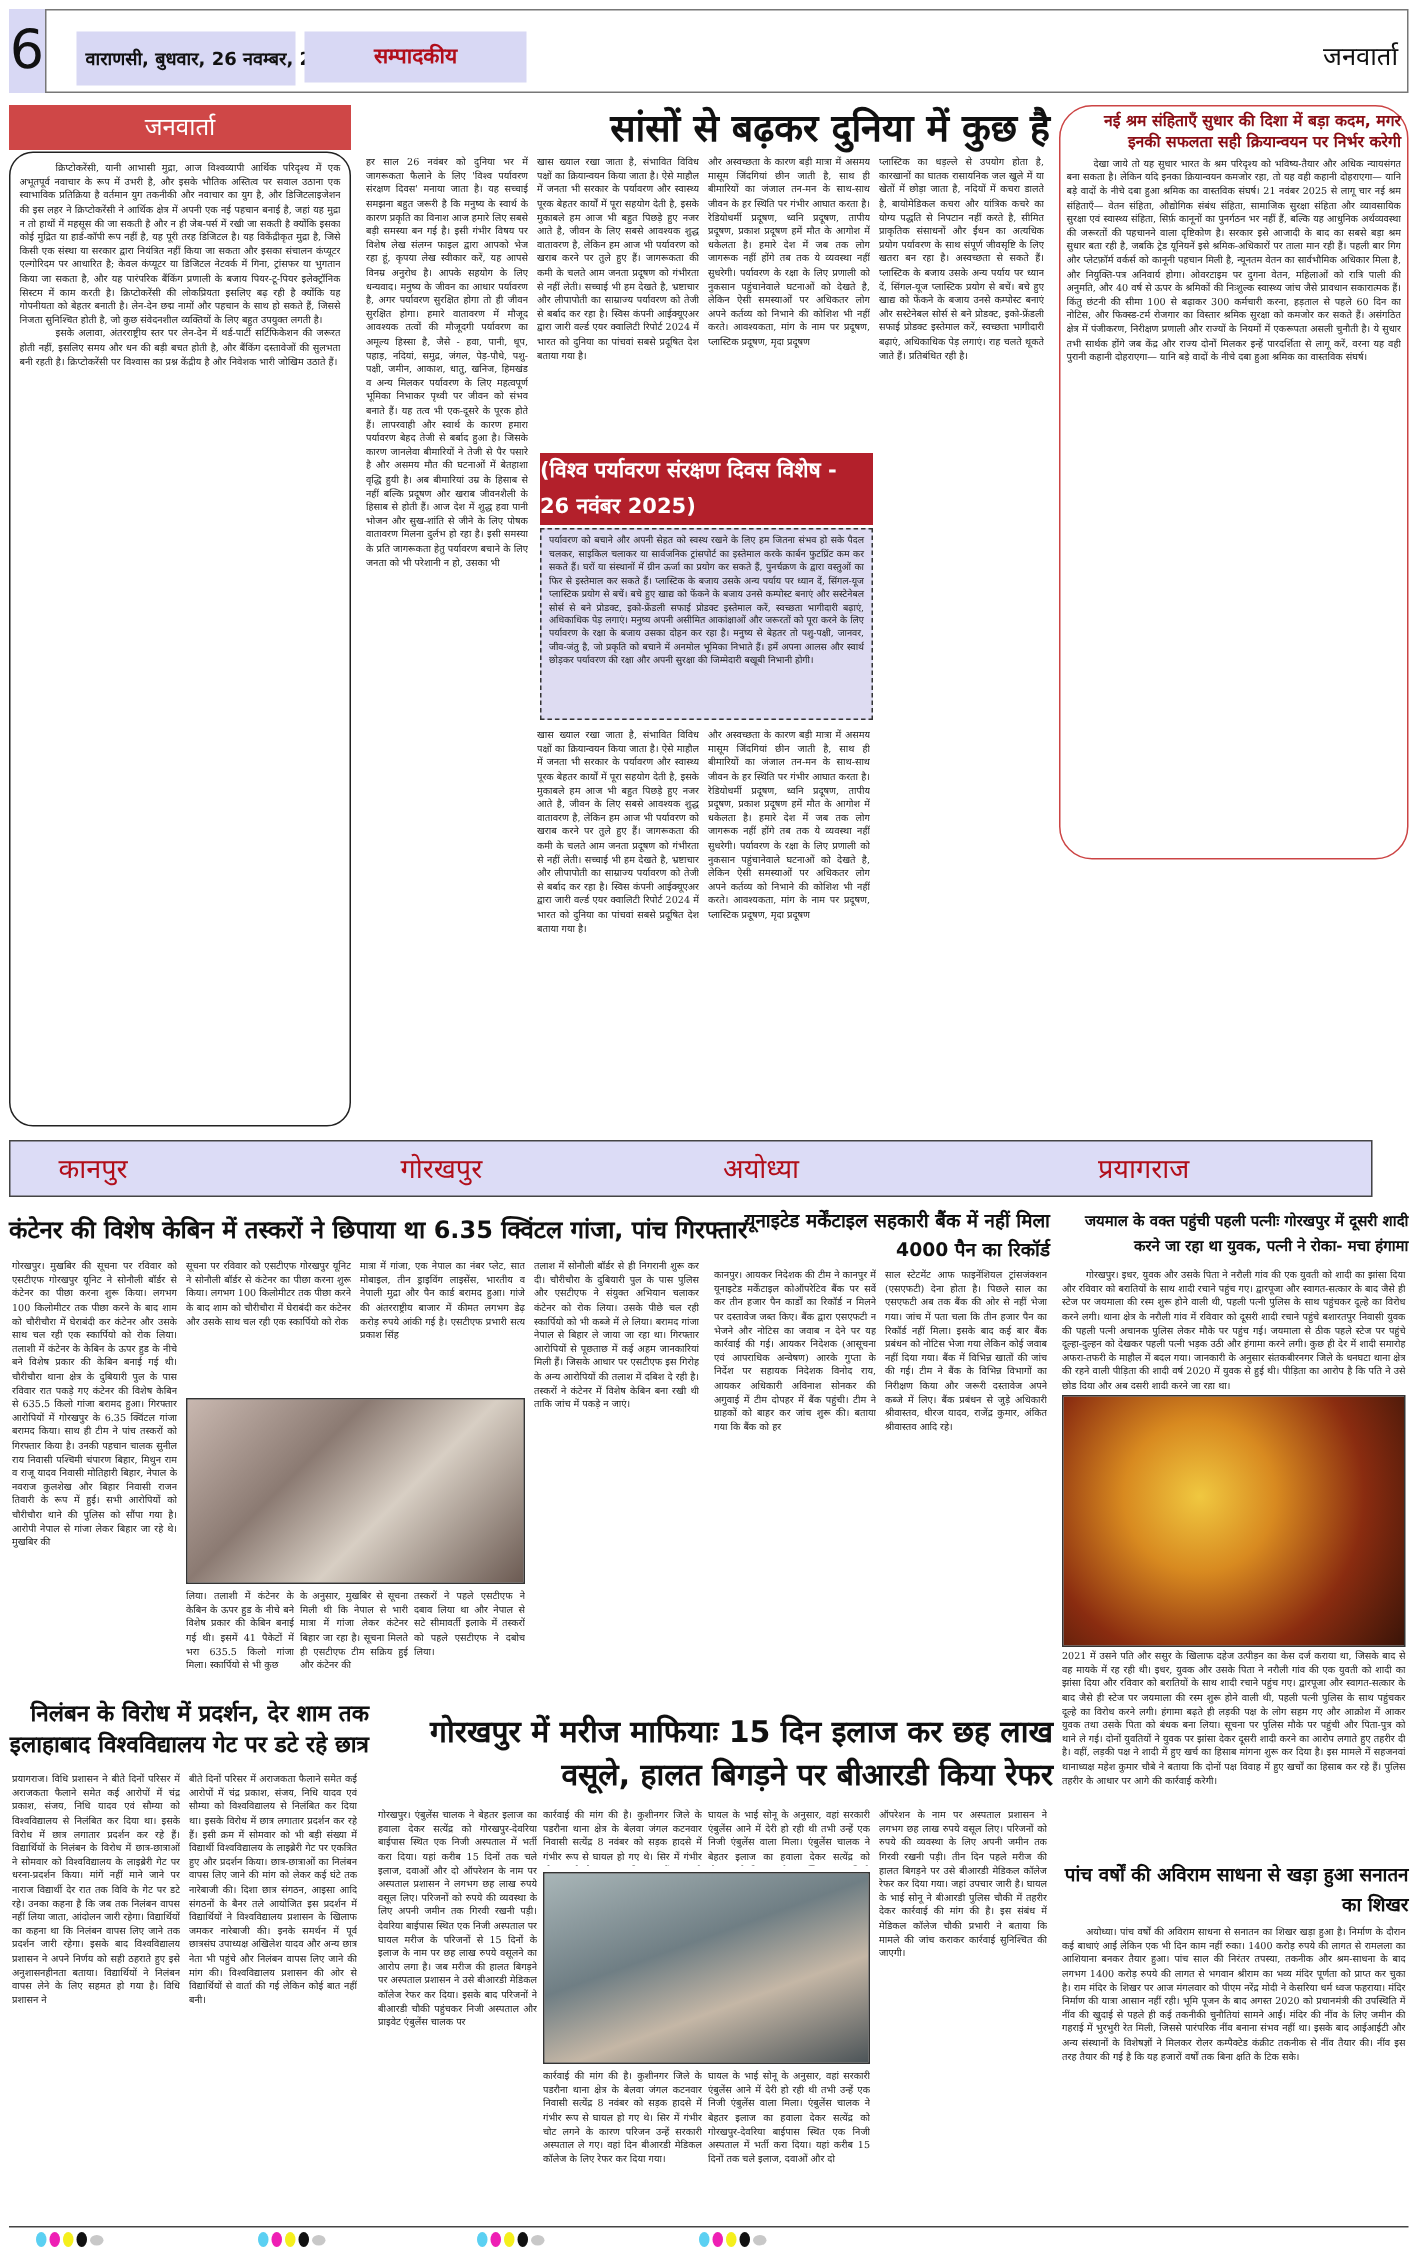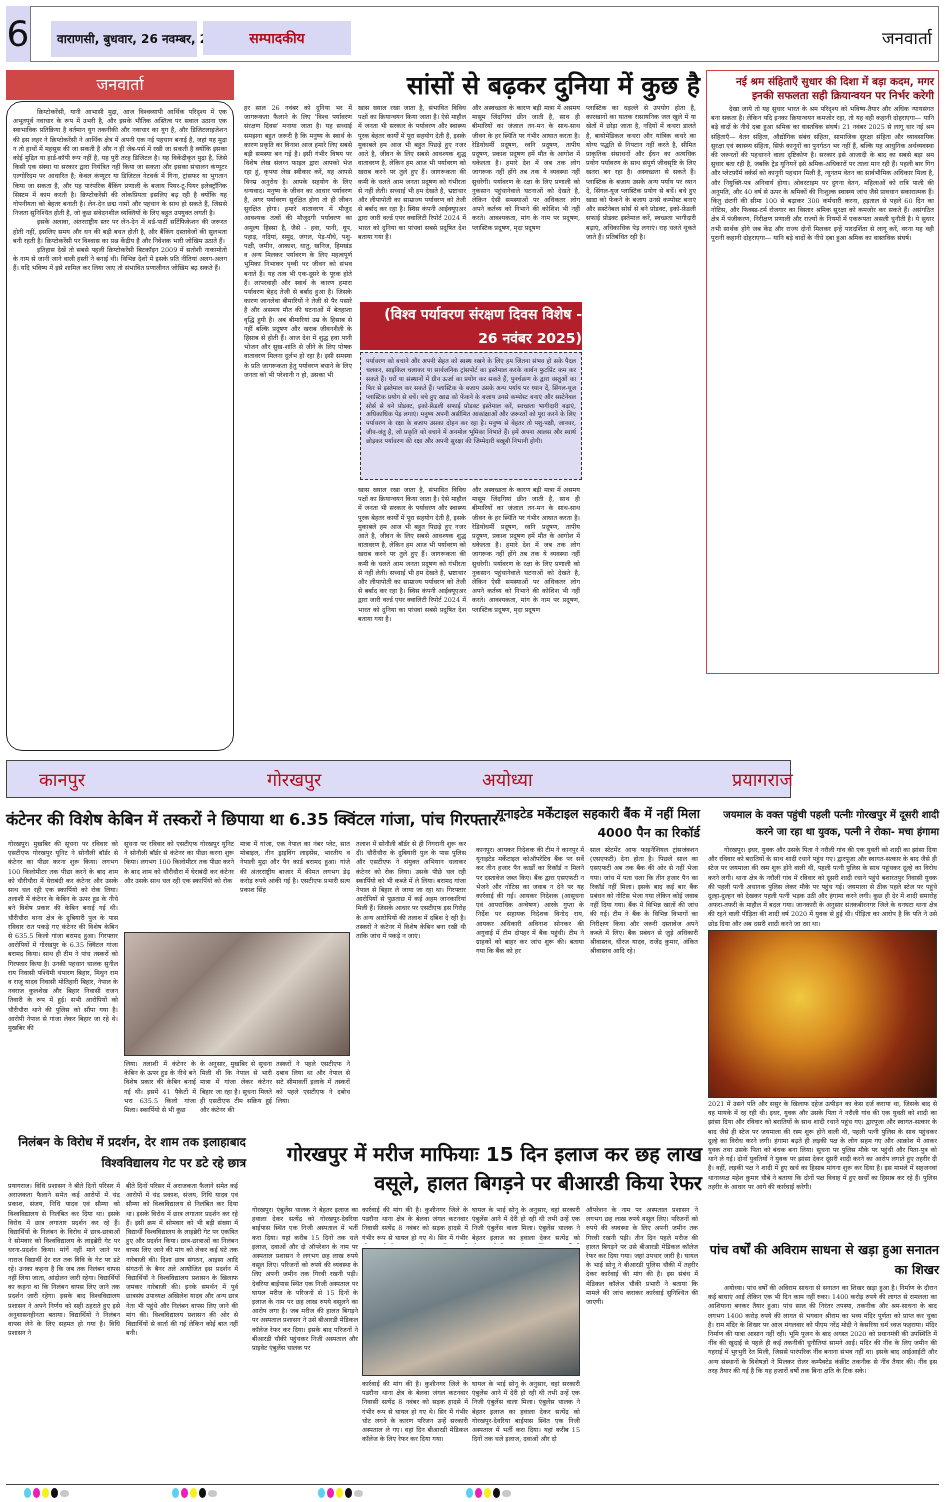--- a/index.html
+++ b/index.html
@@ -8,64 +8,63 @@
   .masthead { left: 6px; top: 6px; width: 933px; height: 56px; }
   .page-num { position: absolute; left: 0; top: 0; width: 24px; height: 56px; background: #d8d8f4; font-size: 36px; line-height: 56px; text-align: center; color: #111; }
   .mast-frame { position: absolute; left: 24px; top: 0; right: 0; height: 56px; border: 1px solid #777; background: #fff; }
   .mast-date { position: absolute; left: 20px; top: 14px; width: 146px; height: 36px; background: #d8d8f4; font-size: 12px; font-weight: bold; line-height: 36px; padding-left: 6px; white-space: nowrap; }
   .mast-section { position: absolute; left: 172px; top: 14px; width: 148px; height: 34px; background: #d8d8f4; font-size: 14px; font-weight: bold; color: #b10e1a; line-height: 34px; text-align: center; }
   .mast-brand { position: absolute; right: 6px; top: 14px; font-size: 17px; line-height: 34px; color: #111; }
   .col-text { font-family: "DejaVu Serif", serif; font-size: 6.4px; line-height: 9.2px; text-align: justify; color: #222; overflow: hidden; }
   .headline { font-family: "DejaVu Sans", sans-serif; font-weight: bold; color: #111; text-align: right; line-height: 1.2; }
   .red-band { background: #cf4747; color: #fff; text-align: center; font-size: 16px; line-height: 26px; }
   .rounded-box { border: 1.5px solid #222; border-radius: 16px; }
-  .section-strip { left: 6px; top: 760px; width: 785px; height: 38px; background: #dcdcf6; border: 1px solid #444; }
+  .section-strip { left: 6px; top: 760px; width: 909px; height: 38px; background: #dcdcf6; border: 1px solid #444; }
   .strip-label { position: absolute; top: 0; line-height: 38px; font-size: 18px; color: #b10e1a; }
   .photo { background: linear-gradient(135deg, #c9b8b0 0%, #8b7a72 35%, #d8cfc4 60%, #6b5a52 100%); }
   .photo2 { background: linear-gradient(160deg, #a9b6b8 0%, #6f7e84 40%, #c5b7a6 65%, #4c5458 100%); }
   .photo3 { background: radial-gradient(circle at 40% 40%, #f0c840 0%, #d88a20 30%, #8a2c10 65%, #3a1408 100%); }
   .divider-h { height: 1px; background: #444; }
   .reg-dots { display: flex; gap: 2px; }
   .reg-dots span { width: 7px; height: 10px; border-radius: 50%; display: inline-block; }
   .pill-box { border: 1px solid #c44; }
   .dashed-box { border: 1.5px dashed #333; background: #dedcf2; }
-  .maroon-band { background: #b3202b; color: #fff; text-align: right; font-weight: bold; font-size: 16px; line-height: 22px; }
+  .maroon-band { background: #b3202b; color: #fff; text-align: left; font-weight: bold; font-size: 16px; line-height: 22px; }
 </style>
 </head>
 <body>
 
 <div class="abs masthead">
   <div class="page-num">6</div>
   <div class="mast-frame">
     <div class="mast-date">वाराणसी, बुधवार, 26 नवम्बर, 2025</div>
     <div class="mast-section">सम्पादकीय</div>
     <div class="mast-brand">जनवार्ता</div>
   </div>
 </div>
 
 <div class="abs red-band" style="left:6px;top:70px;width:228px;height:30px;line-height:30px;">जनवार्ता</div>
 <div class="abs rounded-box" style="left:6px;top:101px;width:228px;height:650px;padding:6px 6px;">
   <div class="col-text" style="height:578px;text-indent:24px;">
     <p>क्रिप्टोकरेंसी, यानी आभासी मुद्रा, आज विश्वव्यापी आर्थिक परिदृश्य में एक अभूतपूर्व नवाचार के रूप में उभरी है, और इसके भौतिक अस्तित्व पर सवाल उठाना एक स्वाभाविक प्रतिक्रिया है वर्तमान युग तकनीकी और नवाचार का युग है, और डिजिटलाइजेशन की इस लहर ने क्रिप्टोकरेंसी ने आर्थिक क्षेत्र में अपनी एक नई पहचान बनाई है, जहां यह मुद्रा न तो हाथों में महसूस की जा सकती है और न ही जेब-पर्स में रखी जा सकती है क्योंकि इसका कोई मुद्रित या हार्ड-कॉपी रूप नहीं है, यह पूरी तरह डिजिटल है। यह विकेंद्रीकृत मुद्रा है, जिसे किसी एक संस्था या सरकार द्वारा नियंत्रित नहीं किया जा सकता और इसका संचालन कंप्यूटर एल्गोरिदम पर आधारित है; केवल कंप्यूटर या डिजिटल नेटवर्क में गिना, ट्रांसफर या भुगतान किया जा सकता है, और यह पारंपरिक बैंकिंग प्रणाली के बजाय पियर-टू-पियर इलेक्ट्रॉनिक सिस्टम में काम करती है। क्रिप्टोकरेंसी की लोकप्रियता इसलिए बढ़ रही है क्योंकि यह गोपनीयता को बेहतर बनाती है। लेन-देन छद्म नामों और पहचान के साथ हो सकते हैं, जिससे निजता सुनिश्चित होती है, जो कुछ संवेदनशील व्यक्तियों के लिए बहुत उपयुक्त लगती है।</p>
     <p style="text-indent:24px;">इसके अलावा, अंतरराष्ट्रीय स्तर पर लेन-देन में थर्ड-पार्टी सर्टिफिकेशन की जरूरत होती नहीं, इसलिए समय और धन की बड़ी बचत होती है, और बैंकिंग दस्तावेजों की सुलभता बनी रहती है। क्रिप्टोकरेंसी पर विश्वास का प्रश्न केंद्रीय है और निवेशक भारी जोखिम उठाते हैं।</p>
-    <p style="text-indent:24px;">इतिहास देखें तो सबसे पहली क्रिप्टोकरेंसी बिटकॉइन 2009 में सतोशी नाकामोतो के नाम से जानी जाने वाली हस्ती ने बनाई थी। विभिन्न देशों में इसके प्रति नीतियां अलग-अलग हैं। यदि भविष्य में इसे शामिल कर लिया जाए तो संभावित प्रणालीगत जोखिम बढ़ सकते हैं।</p>
   </div>
 </div>
 
 <div class="abs headline" style="left:240px;top:70px;width:460px;height:32px;font-size:25px;line-height:32px;">सांसों से बढ़कर दुनिया में कुछ है</div>
 <div class="abs col-text" style="left:244px;top:104px;width:108px;height:640px;">हर साल 26 नवंबर को दुनिया भर में जागरूकता फैलाने के लिए 'विश्व पर्यावरण संरक्षण दिवस' मनाया जाता है। यह सच्चाई समझना बहुत जरूरी है कि मनुष्य के स्वार्थ के कारण प्रकृति का विनाश आज हमारे लिए सबसे बड़ी समस्या बन गई है। इसी गंभीर विषय पर विशेष लेख संलग्न फाइल द्वारा आपको भेज रहा हूं, कृपया लेख स्वीकार करें, यह आपसे विनम्र अनुरोध है। आपके सहयोग के लिए धन्यवाद। मनुष्य के जीवन का आधार पर्यावरण है, अगर पर्यावरण सुरक्षित होगा तो ही जीवन सुरक्षित होगा। हमारे वातावरण में मौजूद आवश्यक तत्वों की मौजूदगी पर्यावरण का अमूल्य हिस्सा है, जैसे - हवा, पानी, धूप, पहाड़, नदियां, समुद्र, जंगल, पेड़-पौधे, पशु-पक्षी, जमीन, आकाश, धातु, खनिज, हिमखंड व अन्य मिलकर पर्यावरण के लिए महत्वपूर्ण भूमिका निभाकर पृथ्वी पर जीवन को संभव बनाते हैं। यह तत्व भी एक-दूसरे के पूरक होते हैं। लापरवाही और स्वार्थ के कारण हमारा पर्यावरण बेहद तेजी से बर्बाद हुआ है। जिसके कारण जानलेवा बीमारियों ने तेजी से पैर पसारे है और असमय मौत की घटनाओं में बेतहाशा वृद्धि हुयी है। अब बीमारियां उम्र के हिसाब से नहीं बल्कि प्रदूषण और खराब जीवनशैली के हिसाब से होती हैं। आज देश में शुद्ध हवा पानी भोजन और सुख-शांति से जीने के लिए पोषक वातावरण मिलना दुर्लभ हो रहा है। इसी समस्या के प्रति जागरूकता हेतु पर्यावरण बचाने के लिए जनता को भी परेशानी न हो, उसका भी</div>
 <div class="abs col-text" style="left:358px;top:104px;width:108px;height:196px;">खास ख्याल रखा जाता है, संभावित विविध पक्षों का क्रियान्वयन किया जाता है। ऐसे माहौल में जनता भी सरकार के पर्यावरण और स्वास्थ्य पूरक बेहतर कार्यों में पूरा सहयोग देती है, इसके मुकाबले हम आज भी बहुत पिछड़े हुए नजर आते है, जीवन के लिए सबसे आवश्यक शुद्ध वातावरण है, लेकिन हम आज भी पर्यावरण को खराब करने पर तुले हुए हैं। जागरूकता की कमी के चलते आम जनता प्रदूषण को गंभीरता से नहीं लेती। सच्चाई भी हम देखते है, भ्रष्टाचार और लीपापोती का साम्राज्य पर्यावरण को तेजी से बर्बाद कर रहा है। स्विस कंपनी आईक्यूएअर द्वारा जारी वर्ल्ड एयर क्वालिटी रिपोर्ट 2024 में भारत को दुनिया का पांचवां सबसे प्रदूषित देश बताया गया है।</div>
 <div class="abs col-text" style="left:472px;top:104px;width:108px;height:196px;">और अस्वच्छता के कारण बड़ी मात्रा में असमय मासूम जिंदगियां छीन जाती है, साथ ही बीमारियों का जंजाल तन-मन के साथ-साथ जीवन के हर स्थिति पर गंभीर आघात करता है। रेडियोधर्मी प्रदूषण, ध्वनि प्रदूषण, तापीय प्रदूषण, प्रकाश प्रदूषण हमें मौत के आगोश में धकेलता है। हमारे देश में जब तक लोग जागरूक नहीं होंगे तब तक ये व्यवस्था नहीं सुधरेगी। पर्यावरण के रक्षा के लिए प्रणाली को नुकसान पहुंचानेवाले घटनाओं को देखते है, लेकिन ऐसी समस्याओं पर अधिकतर लोग अपने कर्तव्य को निभाने की कोशिश भी नहीं करते। आवश्यकता, मांग के नाम पर प्रदूषण, प्लास्टिक प्रदूषण, मृदा प्रदूषण</div>
 <div class="abs col-text" style="left:586px;top:104px;width:110px;height:640px;">प्लास्टिक का धड़ल्ले से उपयोग होता है, कारखानों का घातक रासायनिक जल खुले में या खेतों में छोड़ा जाता है, नदियों में कचरा डालते है, बायोमेडिकल कचरा और यांत्रिक कचरे का योग्य पद्धति से निपटान नहीं करते है, सीमित प्राकृतिक संसाधनों और ईंधन का अत्यधिक प्रयोग पर्यावरण के साथ संपूर्ण जीवसृष्टि के लिए खतरा बन रहा है। अस्वच्छता से सकते हैं। प्लास्टिक के बजाय उसके अन्य पर्याय पर ध्यान दें, सिंगल-यूज प्लास्टिक प्रयोग से बचें। बचे हुए खाद्य को फेंकने के बजाय उनसे कम्पोस्ट बनाएं और सस्टेनेबल सोर्स से बने प्रोडक्ट, इको-फ्रेंडली सफाई प्रोडक्ट इस्तेमाल करें, स्वच्छता भागीदारी बढ़ाएं, अधिकाधिक पेड़ लगाएं। राह चलते थूकते जाते हैं। प्रतिबंधित रही है।</div>
 <div class="abs maroon-band" style="left:360px;top:302px;width:222px;height:48px;font-size:14px;line-height:24px;">(विश्व पर्यावरण संरक्षण दिवस विशेष - 26 नवंबर 2025)</div>
 <div class="abs dashed-box col-text" style="left:360px;top:352px;width:222px;height:128px;padding:4px 5px;font-size:6.2px;line-height:8.9px;">पर्यावरण को बचाने और अपनी सेहत को स्वस्थ रखने के लिए हम जितना संभव हो सके पैदल चलकर, साइकिल चलाकर या सार्वजनिक ट्रांसपोर्ट का इस्तेमाल करके कार्बन फुटप्रिंट कम कर सकते हैं। घरों या संस्थानों में ग्रीन ऊर्जा का प्रयोग कर सकते हैं, पुनर्चक्रण के द्वारा वस्तुओं का फिर से इस्तेमाल कर सकते हैं। प्लास्टिक के बजाय उसके अन्य पर्याय पर ध्यान दें, सिंगल-यूज प्लास्टिक प्रयोग से बचें। बचे हुए खाद्य को फेंकने के बजाय उनसे कम्पोस्ट बनाएं और सस्टेनेबल सोर्स से बने प्रोडक्ट, इको-फ्रेंडली सफाई प्रोडक्ट इस्तेमाल करें, स्वच्छता भागीदारी बढ़ाएं, अधिकाधिक पेड़ लगाएं। मनुष्य अपनी असीमित आकांक्षाओं और जरूरतों को पूरा करने के लिए पर्यावरण के रक्षा के बजाय उसका दोहन कर रहा है। मनुष्य से बेहतर तो पशु-पक्षी, जानवर, जीव-जंतु है, जो प्रकृति को बचाने में अनमोल भूमिका निभाते हैं। हमें अपना आलस और स्वार्थ छोड़कर पर्यावरण की रक्षा और अपनी सुरक्षा की जिम्मेदारी बखूबी निभानी होगी।</div>
 <div class="abs col-text" style="left:358px;top:486px;width:108px;height:258px;">खास ख्याल रखा जाता है, संभावित विविध पक्षों का क्रियान्वयन किया जाता है। ऐसे माहौल में जनता भी सरकार के पर्यावरण और स्वास्थ्य पूरक बेहतर कार्यों में पूरा सहयोग देती है, इसके मुकाबले हम आज भी बहुत पिछड़े हुए नजर आते है, जीवन के लिए सबसे आवश्यक शुद्ध वातावरण है, लेकिन हम आज भी पर्यावरण को खराब करने पर तुले हुए हैं। जागरूकता की कमी के चलते आम जनता प्रदूषण को गंभीरता से नहीं लेती। सच्चाई भी हम देखते है, भ्रष्टाचार और लीपापोती का साम्राज्य पर्यावरण को तेजी से बर्बाद कर रहा है। स्विस कंपनी आईक्यूएअर द्वारा जारी वर्ल्ड एयर क्वालिटी रिपोर्ट 2024 में भारत को दुनिया का पांचवां सबसे प्रदूषित देश बताया गया है।</div>
 <div class="abs col-text" style="left:472px;top:486px;width:108px;height:258px;">और अस्वच्छता के कारण बड़ी मात्रा में असमय मासूम जिंदगियां छीन जाती है, साथ ही बीमारियों का जंजाल तन-मन के साथ-साथ जीवन के हर स्थिति पर गंभीर आघात करता है। रेडियोधर्मी प्रदूषण, ध्वनि प्रदूषण, तापीय प्रदूषण, प्रकाश प्रदूषण हमें मौत के आगोश में धकेलता है। हमारे देश में जब तक लोग जागरूक नहीं होंगे तब तक ये व्यवस्था नहीं सुधरेगी। पर्यावरण के रक्षा के लिए प्रणाली को नुकसान पहुंचानेवाले घटनाओं को देखते है, लेकिन ऐसी समस्याओं पर अधिकतर लोग अपने कर्तव्य को निभाने की कोशिश भी नहीं करते। आवश्यकता, मांग के नाम पर प्रदूषण, प्लास्टिक प्रदूषण, मृदा प्रदूषण</div>
 
-<div class="abs pill-box" style="left:706px;top:70px;width:233px;height:604px;padding:3px 4px;">
+<div class="abs pill-box" style="left:706px;top:70px;width:233px;height:503px;padding:3px 4px;border-radius:22px;">
   <div class="headline" style="font-size:10.5px;line-height:14px;color:#8b0f16;margin-bottom:3px;">नई श्रम संहिताएँ सुधार की दिशा में बड़ा कदम, मगर इनकी सफलता सही क्रियान्वयन पर निर्भर करेगी</div>
   <div class="col-text" style="height:640px;text-indent:18px;">देखा जाये तो यह सुधार भारत के श्रम परिदृश्य को भविष्य-तैयार और अधिक न्यायसंगत बना सकता है। लेकिन यदि इनका क्रियान्वयन कमजोर रहा, तो यह वही कहानी दोहराएगा— यानि बड़े वादों के नीचे दबा हुआ श्रमिक का वास्तविक संघर्ष। 21 नवंबर 2025 से लागू चार नई श्रम संहिताएँ— वेतन संहिता, औद्योगिक संबंध संहिता, सामाजिक सुरक्षा संहिता और व्यावसायिक सुरक्षा एवं स्वास्थ्य संहिता, सिर्फ़ कानूनों का पुनर्गठन भर नहीं हैं, बल्कि यह आधुनिक अर्थव्यवस्था की जरूरतों की पहचानने वाला दृष्टिकोण है। सरकार इसे आजादी के बाद का सबसे बड़ा श्रम सुधार बता रही है, जबकि ट्रेड यूनियनें इसे श्रमिक-अधिकारों पर ताला मान रही हैं। पहली बार गिग और प्लेटफ़ॉर्म वर्कर्स को कानूनी पहचान मिली है, न्यूनतम वेतन का सार्वभौमिक अधिकार मिला है, और नियुक्ति-पत्र अनिवार्य होगा। ओवरटाइम पर दुगना वेतन, महिलाओं को रात्रि पाली की अनुमति, और 40 वर्ष से ऊपर के श्रमिकों की निःशुल्क स्वास्थ्य जांच जैसे प्रावधान सकारात्मक हैं। किंतु छंटनी की सीमा 100 से बढ़ाकर 300 कर्मचारी करना, हड़ताल से पहले 60 दिन का नोटिस, और फिक्स्ड-टर्म रोजगार का विस्तार श्रमिक सुरक्षा को कमजोर कर सकते हैं। असंगठित क्षेत्र में पंजीकरण, निरीक्षण प्रणाली और राज्यों के नियमों में एकरूपता असली चुनौती है। ये सुधार तभी सार्थक होंगे जब केंद्र और राज्य दोनों मिलकर इन्हें पारदर्शिता से लागू करें, वरना यह वही पुरानी कहानी दोहराएगा— यानि बड़े वादों के नीचे दबा हुआ श्रमिक का वास्तविक संघर्ष।</div>
 </div>
 
 <div class="abs section-strip">
   <div class="strip-label" style="left:32px;">कानपुर</div>
   <div class="strip-label" style="left:260px;">गोरखपुर</div>
   <div class="strip-label" style="left:475px;">अयोध्या</div>
   <div class="strip-label" style="left:725px;">प्रयागराज</div>
 </div>
@@ -82,21 +81,21 @@
 
 <div class="abs headline" style="left:474px;top:804px;width:226px;height:40px;font-size:12.5px;line-height:19px;">यूनाइटेड मर्केंटाइल सहकारी बैंक में नहीं मिला 4000 पैन का रिकॉर्ड</div>
 <div class="abs col-text" style="left:476px;top:846px;width:108px;height:276px;">कानपुर। आयकर निदेशक की टीम ने कानपुर में यूनाइटेड मर्केंटाइल कोऑपरेटिव बैंक पर सर्वे कर तीन हजार पैन कार्डों का रिकॉर्ड न मिलने पर दस्तावेज जब्त किए। बैंक द्वारा एसएफटी न भेजने और नोटिस का जवाब न देने पर यह कार्रवाई की गई। आयकर निदेशक (आसूचना एवं आपराधिक अन्वेषण) आरके गुप्ता के निर्देश पर सहायक निदेशक विनोद राय, आयकर अधिकारी अविनाश सोनकर की अगुवाई में टीम दोपहर में बैंक पहुंची। टीम ने ग्राहकों को बाहर कर जांच शुरू की। बताया गया कि बैंक को हर</div>
 <div class="abs col-text" style="left:590px;top:846px;width:108px;height:276px;">साल स्टेटमेंट आफ फाइनेंशियल ट्रांसजंक्शन (एसएफटी) देना होता है। पिछले साल का एसएफटी अब तक बैंक की ओर से नहीं भेजा गया। जांच में पता चला कि तीन हजार पैन का रिकॉर्ड नहीं मिला। इसके बाद कई बार बैंक प्रबंधन को नोटिस भेजा गया लेकिन कोई जवाब नहीं दिया गया। बैंक में विभिन्न खातों की जांच की गई। टीम ने बैंक के विभिन्न विभागों का निरीक्षण किया और जरूरी दस्तावेज अपने कब्जे में लिए। बैंक प्रबंधन से जुड़े अधिकारी श्रीवास्तव, धीरज यादव, राजेंद्र कुमार, अंकित श्रीवास्तव आदि रहे।</div>
 
 <div class="abs headline" style="left:706px;top:806px;width:233px;height:38px;font-size:10px;line-height:17px;">जयमाल के वक्त पहुंची पहली पत्नीः गोरखपुर में दूसरी शादी करने जा रहा था युवक, पत्नी ने रोका- मचा हंगामा</div>
 <div class="abs col-text" style="left:708px;top:846px;width:229px;height:80px;text-indent:16px;">गोरखपुर। इधर, युवक और उसके पिता ने नरौली गांव की एक युवती को शादी का झांसा दिया और रविवार को बरातियों के साथ शादी रचाने पहुंच गए। द्वारपूजा और स्वागत-सत्कार के बाद जैसे ही स्टेज पर जयमाला की रस्म शुरू होने वाली थी, पहली पत्नी पुलिस के साथ पहुंचकर दूल्हे का विरोध करने लगी। थाना क्षेत्र के नरौली गांव में रविवार को दूसरी शादी रचाने पहुंचे बशारतपुर निवासी युवक की पहली पत्नी अचानक पुलिस लेकर मौके पर पहुंच गई। जयमाला से ठीक पहले स्टेज पर पहुंचे दूल्हा-दुल्हन को देखकर पहली पत्नी भड़क उठी और हंगामा करने लगी। कुछ ही देर में शादी समारोह अफरा-तफरी के माहौल में बदल गया। जानकारी के अनुसार संतकबीरनगर जिले के धनघटा थाना क्षेत्र की रहने वाली पीड़िता की शादी वर्ष 2020 में युवक से हुई थी। पीड़िता का आरोप है कि पति ने उसे छोड़ दिया और अब दूसरी शादी करने जा रहा था।</div>
 <div class="abs photo3" style="left:708px;top:930px;width:229px;height:168px;border:1px solid #333;"></div>
 <div class="abs col-text" style="left:708px;top:1100px;width:229px;height:132px;">2021 में उसने पति और ससुर के खिलाफ दहेज उत्पीड़न का केस दर्ज कराया था, जिसके बाद से वह मायके में रह रही थी। इधर, युवक और उसके पिता ने नरौली गांव की एक युवती को शादी का झांसा दिया और रविवार को बरातियों के साथ शादी रचाने पहुंच गए। द्वारपूजा और स्वागत-सत्कार के बाद जैसे ही स्टेज पर जयमाला की रस्म शुरू होने वाली थी, पहली पत्नी पुलिस के साथ पहुंचकर दूल्हे का विरोध करने लगी। हंगामा बढ़ते ही लड़की पक्ष के लोग सहम गए और आक्रोश में आकर युवक तथा उसके पिता को बंधक बना लिया। सूचना पर पुलिस मौके पर पहुंची और पिता-पुत्र को थाने ले गई। दोनों युवतियों ने युवक पर झांसा देकर दूसरी शादी करने का आरोप लगाते हुए तहरीर दी है। वहीं, लड़की पक्ष ने शादी में हुए खर्च का हिसाब मांगना शुरू कर दिया है। इस मामले में सहजनवां थानाध्यक्ष महेश कुमार चौबे ने बताया कि दोनों पक्ष विवाह में हुए खर्चों का हिसाब कर रहे हैं। पुलिस तहरीर के आधार पर आगे की कार्रवाई करेगी।</div>
 
-<div class="abs headline" style="left:6px;top:1132px;width:240px;height:42px;font-size:12px;line-height:21px;">निलंबन के विरोध में प्रदर्शन, देर शाम तक इलाहाबाद विश्वविद्यालय गेट पर डटे रहे छात्र</div>
+<div class="abs headline" style="left:6px;top:1132px;width:240px;height:42px;font-size:15px;line-height:21px;">निलंबन के विरोध में प्रदर्शन, देर शाम तक इलाहाबाद विश्वविद्यालय गेट पर डटे रहे छात्र</div>
 <div class="abs col-text" style="left:8px;top:1182px;width:112px;height:290px;">प्रयागराज। विधि प्रशासन ने बीते दिनों परिसर में अराजकता फैलाने समेत कई आरोपों में चंद्र प्रकाश, संजय, निधि यादव एवं सौम्या को विश्वविद्यालय से निलंबित कर दिया था। इसके विरोध में छात्र लगातार प्रदर्शन कर रहे हैं। विद्यार्थियों के निलंबन के विरोध में छात्र-छात्राओं ने सोमवार को विश्वविद्यालय के लाइब्रेरी गेट पर धरना-प्रदर्शन किया। मांगें नहीं माने जाने पर नाराज विद्यार्थी देर रात तक विवि के गेट पर डटे रहे। उनका कहना है कि जब तक निलंबन वापस नहीं लिया जाता, आंदोलन जारी रहेगा। विद्यार्थियों का कहना था कि निलंबन वापस लिए जाने तक प्रदर्शन जारी रहेगा। इसके बाद विश्वविद्यालय प्रशासन ने अपने निर्णय को सही ठहराते हुए इसे अनुशासनहीनता बताया। विद्यार्थियों ने निलंबन वापस लेने के लिए सहमत हो गया है। विधि प्रशासन ने</div>
 <div class="abs col-text" style="left:126px;top:1182px;width:112px;height:290px;">बीते दिनों परिसर में अराजकता फैलाने समेत कई आरोपों में चंद्र प्रकाश, संजय, निधि यादव एवं सौम्या को विश्वविद्यालय से निलंबित कर दिया था। इसके विरोध में छात्र लगातार प्रदर्शन कर रहे हैं। इसी क्रम में सोमवार को भी बड़ी संख्या में विद्यार्थी विश्वविद्यालय के लाइब्रेरी गेट पर एकत्रित हुए और प्रदर्शन किया। छात्र-छात्राओं का निलंबन वापस लिए जाने की मांग को लेकर कई घंटे तक नारेबाजी की। दिशा छात्र संगठन, आइसा आदि संगठनों के बैनर तले आयोजित इस प्रदर्शन में विद्यार्थियों ने विश्वविद्यालय प्रशासन के खिलाफ जमकर नारेबाजी की। इनके समर्थन में पूर्व छात्रसंघ उपाध्यक्ष अखिलेश यादव और अन्य छात्र नेता भी पहुंचे और निलंबन वापस लिए जाने की मांग की। विश्वविद्यालय प्रशासन की ओर से विद्यार्थियों से वार्ता की गई लेकिन कोई बात नहीं बनी।</div>
 
 <div class="abs headline" style="left:250px;top:1140px;width:452px;height:60px;font-size:20px;line-height:29px;">गोरखपुर में मरीज माफियाः 15 दिन इलाज कर छह लाख वसूले, हालत बिगड़ने पर बीआरडी किया रेफर</div>
 <div class="abs col-text" style="left:252px;top:1206px;width:106px;height:266px;">गोरखपुर। एंबुलेंस चालक ने बेहतर इलाज का हवाला देकर सत्येंद्र को गोरखपुर-देवरिया बाईपास स्थित एक निजी अस्पताल में भर्ती करा दिया। यहां करीब 15 दिनों तक चले इलाज, दवाओं और दो ऑपरेशन के नाम पर अस्पताल प्रशासन ने लगभग छह लाख रुपये वसूल लिए। परिजनों को रुपये की व्यवस्था के लिए अपनी जमीन तक गिरवी रखनी पड़ी। देवरिया बाईपास स्थित एक निजी अस्पताल पर घायल मरीज के परिजनों से 15 दिनों के इलाज के नाम पर छह लाख रुपये वसूलने का आरोप लगा है। जब मरीज की हालत बिगड़ने पर अस्पताल प्रशासन ने उसे बीआरडी मेडिकल कॉलेज रेफर कर दिया। इसके बाद परिजनों ने बीआरडी चौकी पहुंचकर निजी अस्पताल और प्राइवेट एंबुलेंस चालक पर</div>
 <div class="abs col-text" style="left:362px;top:1206px;width:106px;height:38px;">कार्रवाई की मांग की है। कुशीनगर जिले के पडरौना थाना क्षेत्र के बेलवा जंगल कटनवार निवासी सत्येंद्र 8 नवंबर को सड़क हादसे में गंभीर रूप से घायल हो गए थे। सिर में गंभीर चोट लगने के कारण परिजन उन्हें सरकारी अस्पताल ले गए। वहां दिन बीआरडी मेडिकल कॉलेज के लिए रेफर कर दिया गया।</div>
 <div class="abs col-text" style="left:472px;top:1206px;width:108px;height:38px;">घायल के भाई सोनू के अनुसार, वहां सरकारी एंबुलेंस आने में देरी हो रही थी तभी उन्हें एक निजी एंबुलेंस वाला मिला। एंबुलेंस चालक ने बेहतर इलाज का हवाला देकर सत्येंद्र को गोरखपुर-देवरिया बाईपास स्थित एक निजी अस्पताल में भर्ती करा दिया। यहां करीब 15 दिनों तक चले इलाज, दवाओं और दो</div>
 <div class="abs col-text" style="left:586px;top:1206px;width:112px;height:266px;">ऑपरेशन के नाम पर अस्पताल प्रशासन ने लगभग छह लाख रुपये वसूल लिए। परिजनों को रुपये की व्यवस्था के लिए अपनी जमीन तक गिरवी रखनी पड़ी। तीन दिन पहले मरीज की हालत बिगड़ने पर उसे बीआरडी मेडिकल कॉलेज रेफर कर दिया गया। जहां उपचार जारी है। घायल के भाई सोनू ने बीआरडी पुलिस चौकी में तहरीर देकर कार्रवाई की मांग की है। इस संबंध में मेडिकल कॉलेज चौकी प्रभारी ने बताया कि मामले की जांच कराकर कार्रवाई सुनिश्चित की जाएगी।</div>
 <div class="abs photo2" style="left:362px;top:1248px;width:218px;height:128px;border:1px solid #333;"></div>
 <div class="abs col-text" style="left:362px;top:1380px;width:106px;height:92px;">कार्रवाई की मांग की है। कुशीनगर जिले के पडरौना थाना क्षेत्र के बेलवा जंगल कटनवार निवासी सत्येंद्र 8 नवंबर को सड़क हादसे में गंभीर रूप से घायल हो गए थे। सिर में गंभीर चोट लगने के कारण परिजन उन्हें सरकारी अस्पताल ले गए। वहां दिन बीआरडी मेडिकल कॉलेज के लिए रेफर कर दिया गया।</div>

